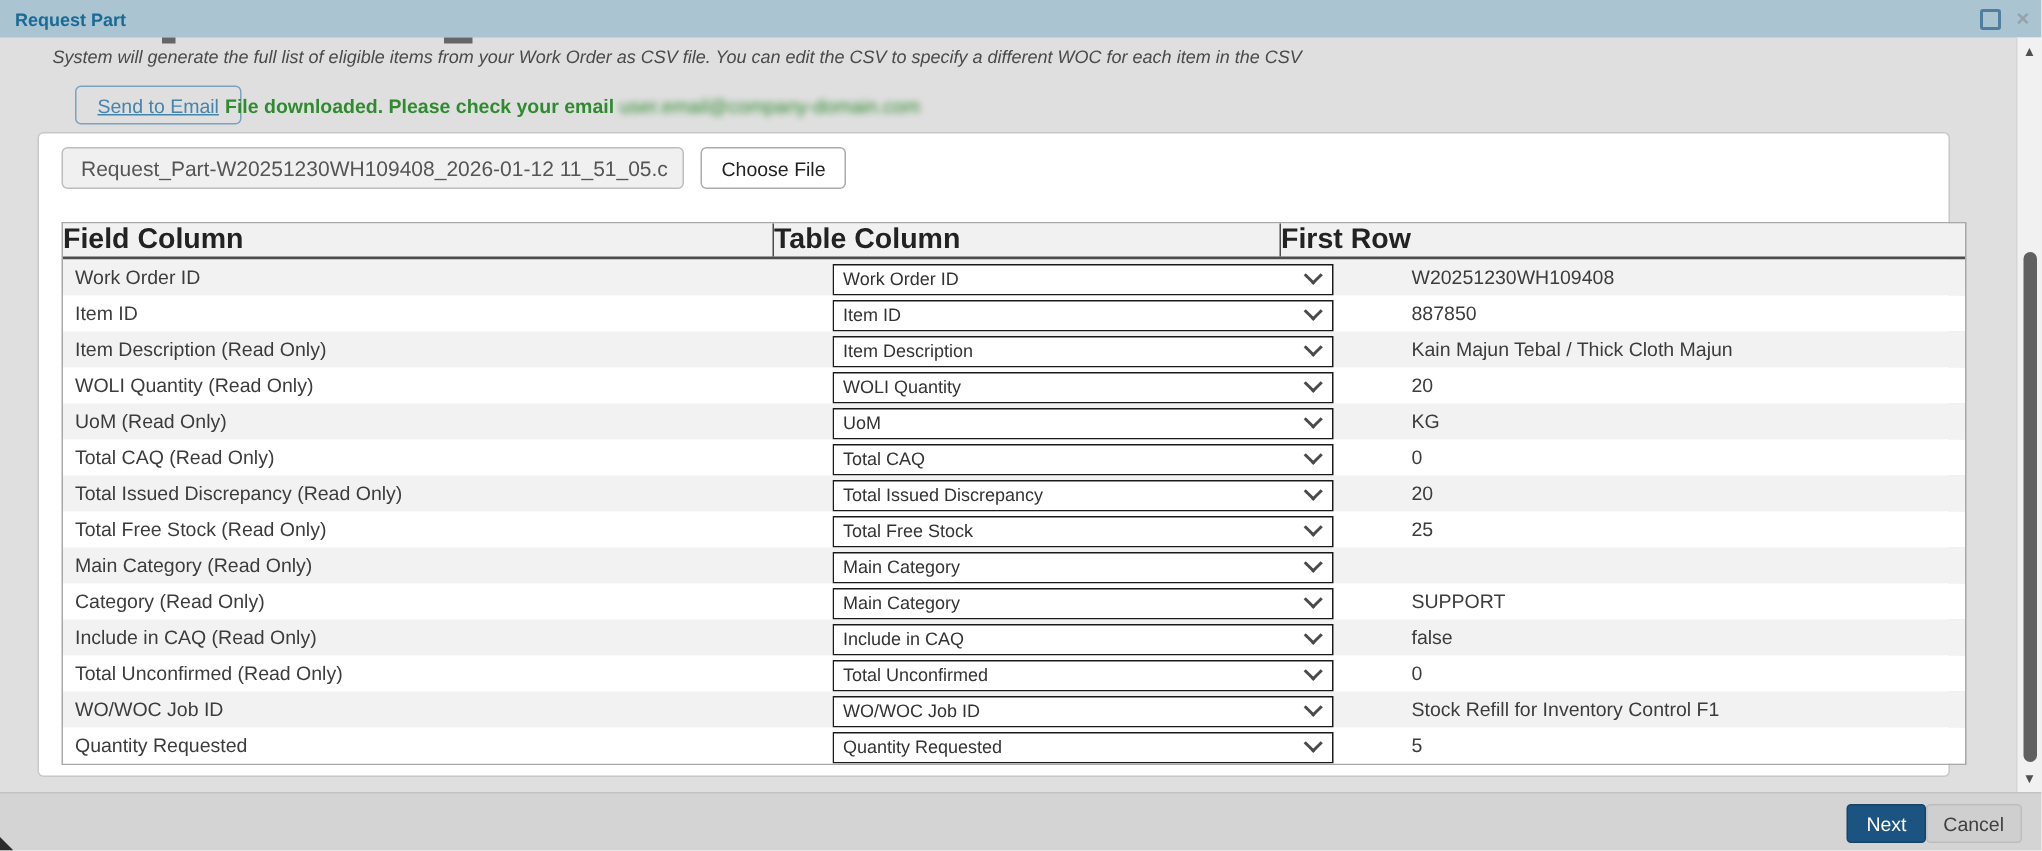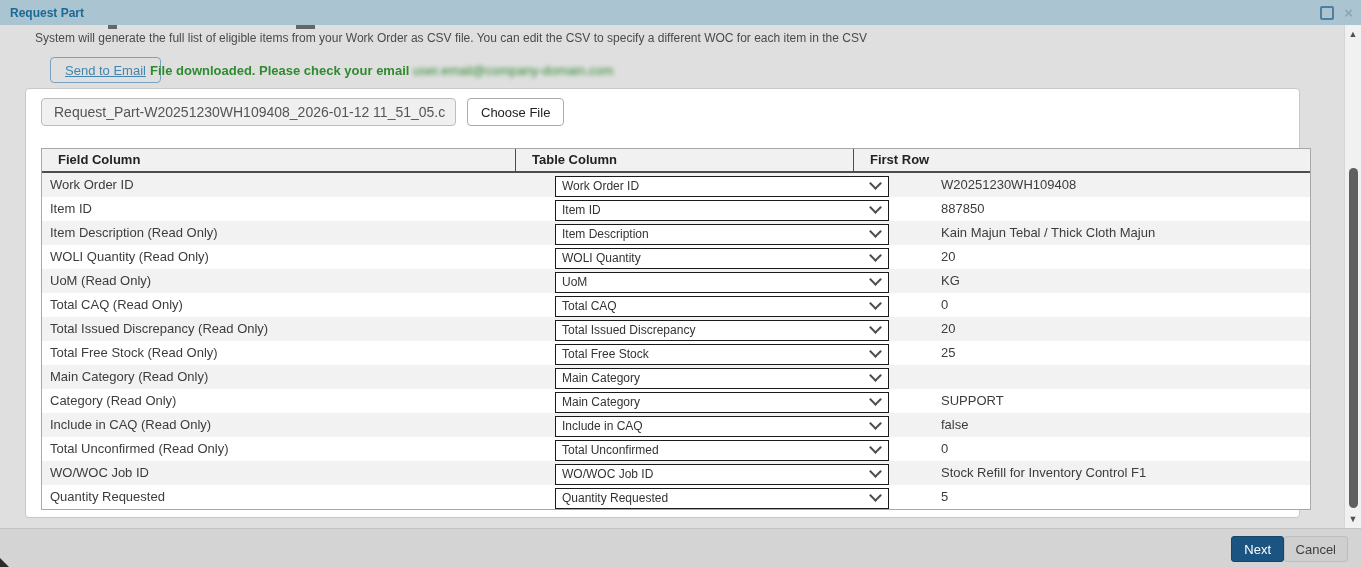--- a/index.html
+++ b/index.html
@@ -15,21 +15,21 @@
   }
   .titlebar .title{font-size:12px;font-weight:bold;color:#1a6a96;margin-left:10px;}
   .win-icons{position:absolute;right:8px;top:0;height:25px;display:flex;align-items:center;gap:10px;}
   .max-icon{width:10px;height:10px;border:2px solid #4f7e9e;border-radius:2px;cursor:pointer;}
   .close-icon{font-size:15px;font-weight:bold;color:#93a5ab;line-height:25px;cursor:pointer;}
   
   .sliver{position:absolute;background:#666;height:4px;}
   .sliver.s1{left:108px;top:25px;width:9px;}
   .sliver.s2{left:296px;top:25px;width:19px;}
   
-  .instruction{position:absolute;left:35px;top:31px;font-size:12px;color:#4a4a4a;}
+  .instruction{position:absolute;left:35px;top:31px;font-size:12px;color:#4a4a4a;font-style:italic;}
   .send-email-btn{
     position:absolute;left:50px;top:57px;height:26px;padding:0 14px;
     background:transparent;border:1px solid #7ba3c0;border-radius:4px;
     color:#4484ad;font-size:13px;font-family:inherit;cursor:pointer;text-decoration:underline;
   }
   .dl-msg{position:absolute;left:150px;top:63px;font-size:13px;font-weight:bold;color:#2f8b2f;}
   .dl-msg .blur-email{filter:blur(2.2px);font-weight:normal;}
   
   .panel{
     position:absolute;left:25px;top:88px;width:1275px;height:430px;
@@ -49,21 +49,21 @@
   
   .maptable{
     position:absolute;left:15px;top:59px;width:1270px;
     border:1px solid #a8a8a8;box-sizing:border-box;
   }
   .thead{
     display:grid;grid-template-columns:473px 338px 1fr;
     background:#f1f1f1;border-bottom:2px solid #4d4d4d;height:22px;
   }
   .thead .hcell{
-    font-size:13px;font-weight:bold;color:#222;line-height:22px;padding-left:16px;
+    font-size:19px;font-weight:bold;color:#222;line-height:22px;padding-left:0;
   }
   .thead .hcell + .hcell{border-left:1px solid #4d4d4d;}
   .trow{
     display:grid;grid-template-columns:473px 338px 1fr;height:24px;background:#fff;gap:40px;
   }
   .trow:nth-child(odd){background:#f2f2f2;}
   .cell{font-size:13px;color:#3c3c3c;line-height:24px;padding-left:8px;
         white-space:nowrap;overflow:hidden;}
   .cell.tcol{padding:0;position:relative;}
   .selectwrap{position:relative;width:334px;height:21px;margin-top:1px;}

